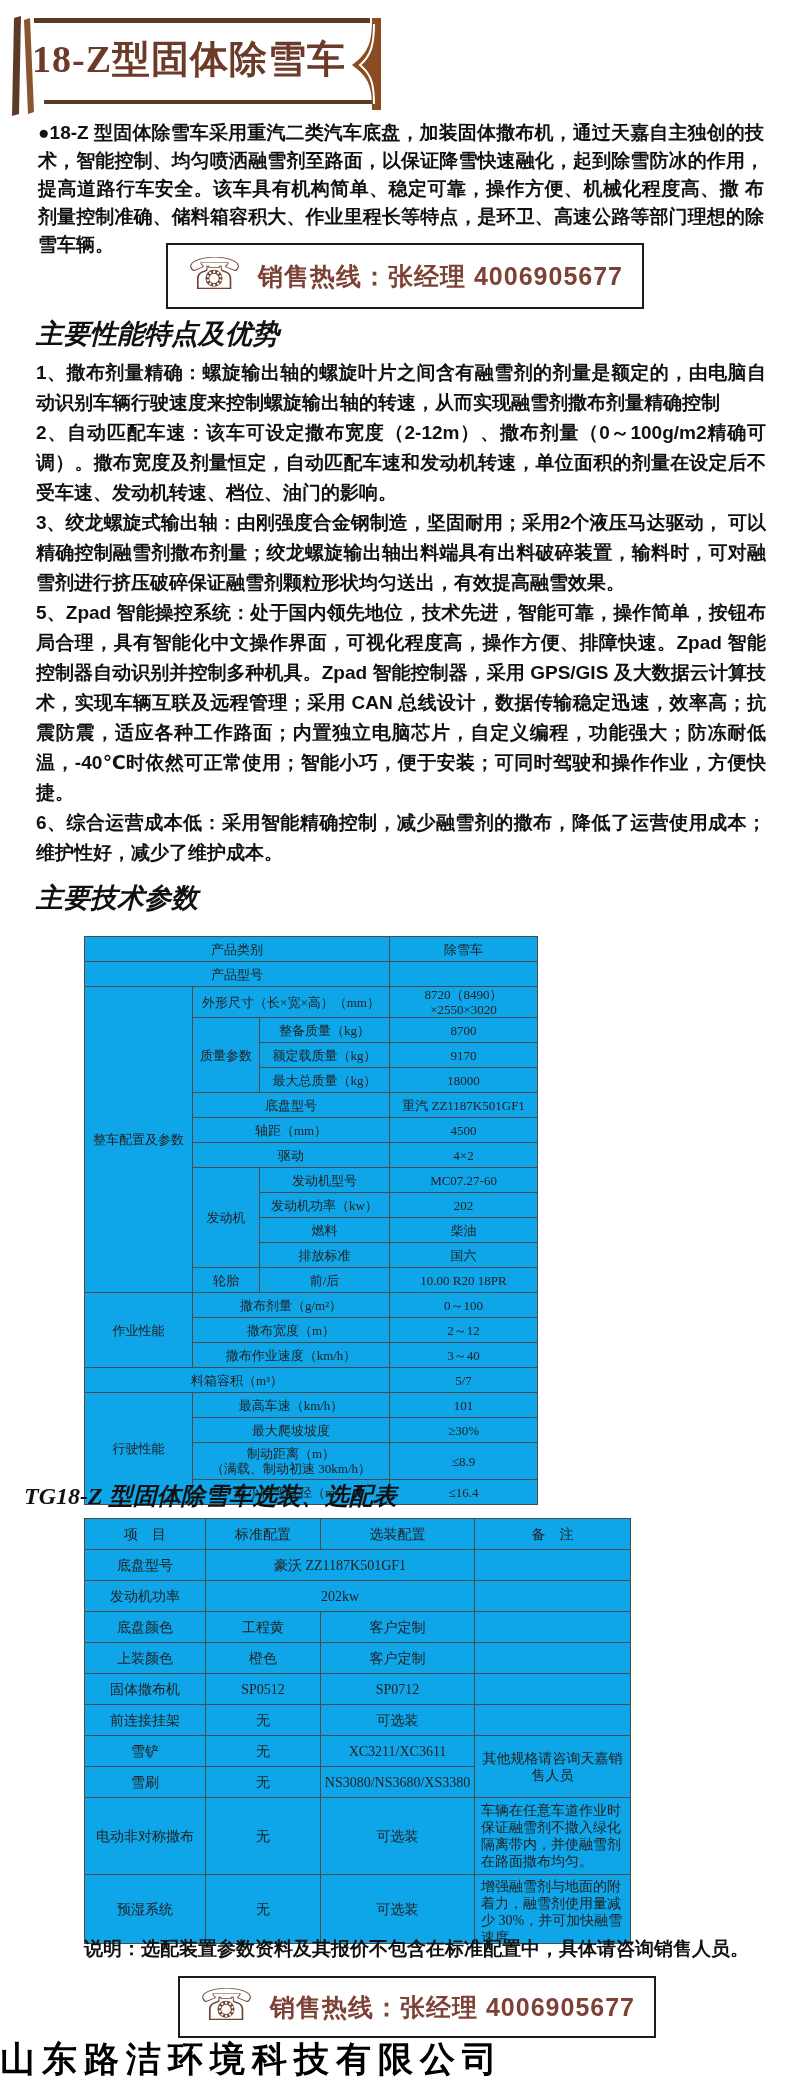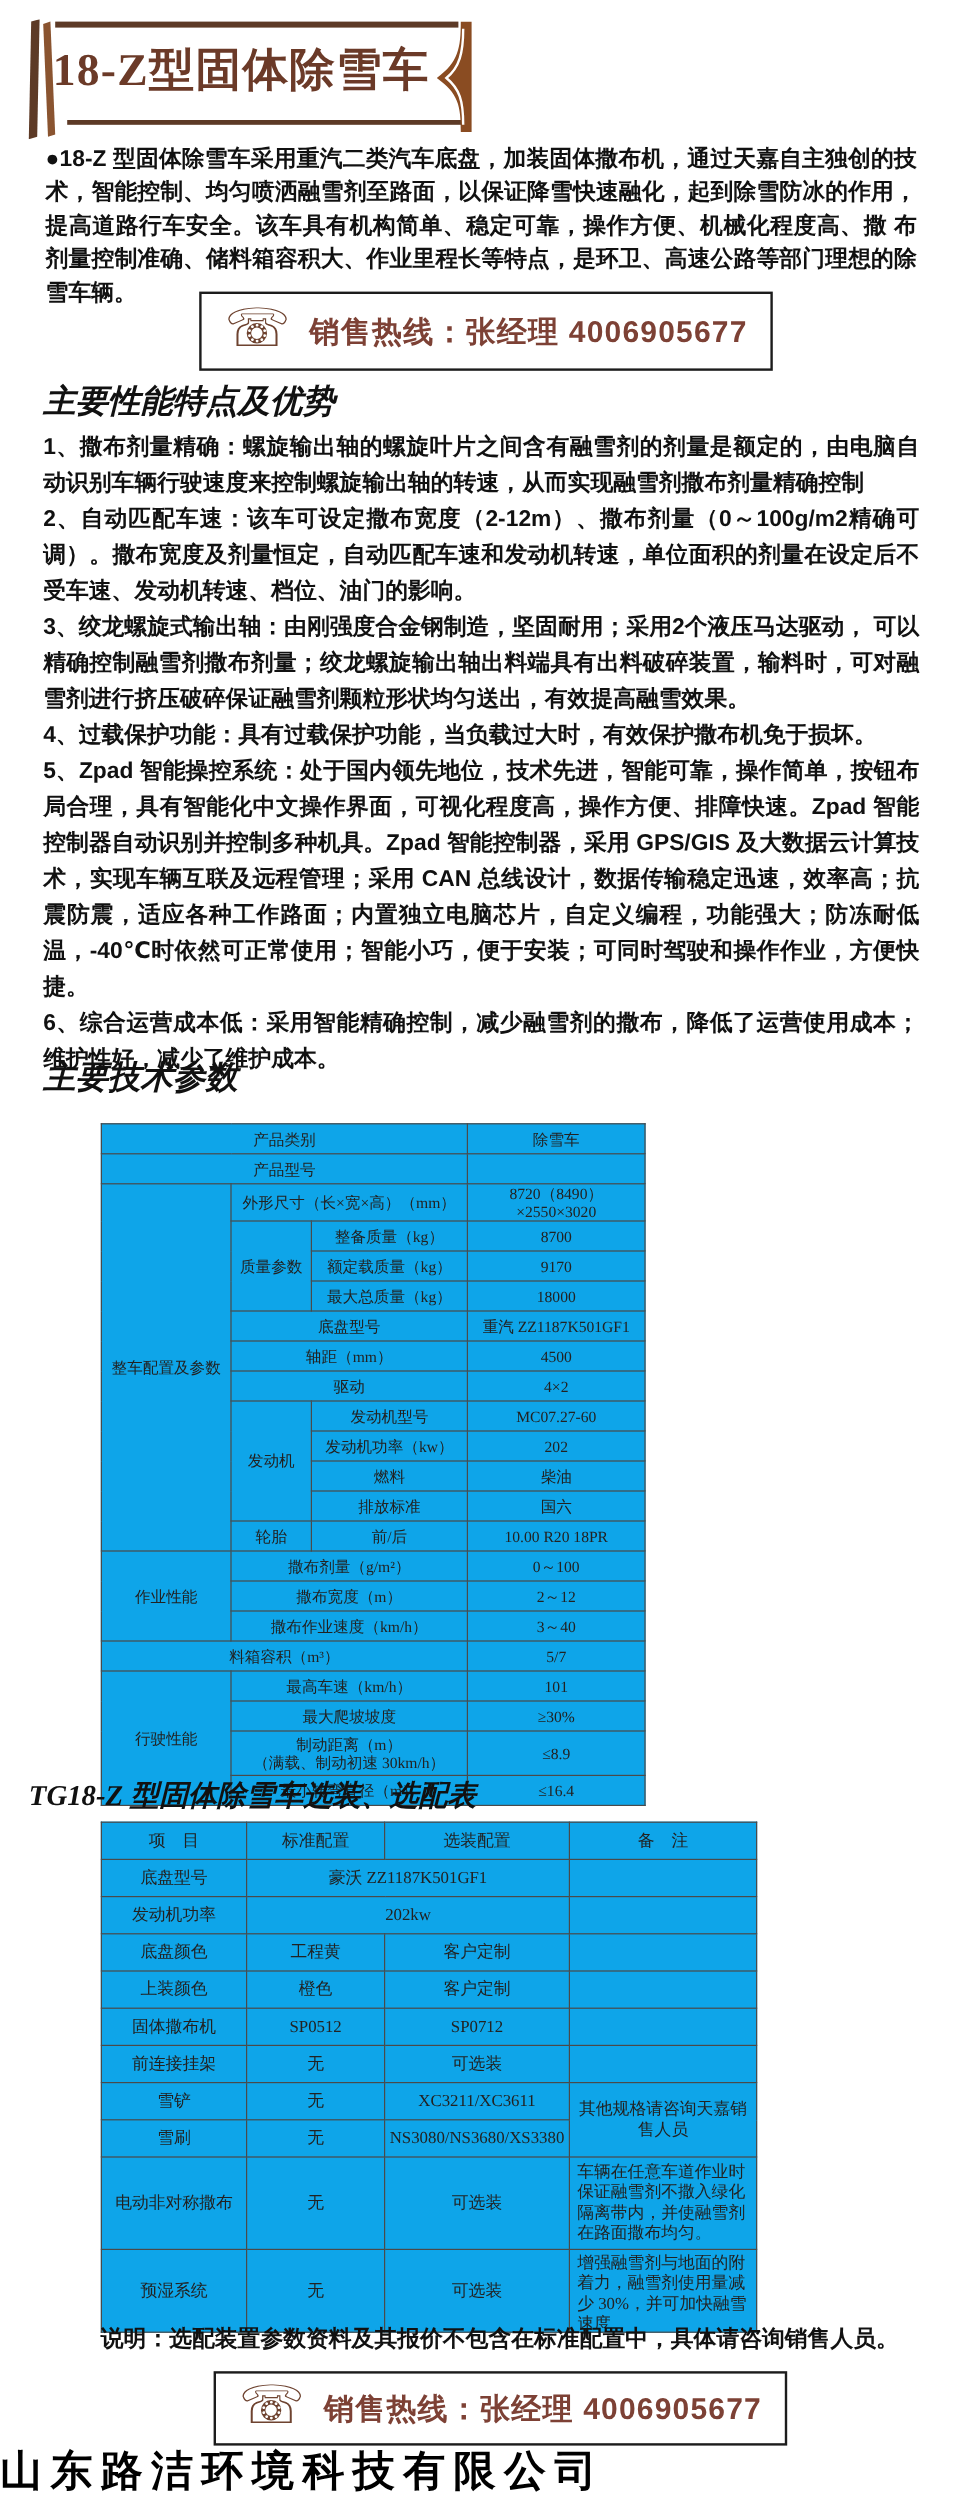--- a/index.html
+++ b/index.html
@@ -2,21 +2,21 @@
 <html><head>
 <meta charset="utf-8">
 <style>
   html,body{margin:0;padding:0;}
   body{
     width:800px;height:2091px;position:relative;overflow:hidden;
     background:#ffffff;color:#1a1a1a;
     font-family:"Liberation Sans","DejaVu Sans",sans-serif;
   }
   
-  .banner{position:absolute;left:24px;top:14px;width:366px;height:92px;text-decoration:underline;}
+  .banner{position:absolute;left:12px;top:14px;width:366px;height:92px;text-decoration:underline;}
   .banner .bar-top{position:absolute;left:22px;top:4px;width:336px;height:5px;background:#5d3a26;}
   .banner .bar-bottom{position:absolute;left:32px;bottom:2px;width:330px;height:4px;background:#5d3a26;box-shadow:0 6px 0 -4px #8a5a3a;}
   .banner .title{
     position:absolute;left:20px;top:14px;width:320px;
     font-family:"Liberation Serif","DejaVu Serif",serif;
     font-weight:700;font-size:38px;line-height:62px;letter-spacing:1px;
     color:#6b3a28;white-space:nowrap;
   }
   .ornament-left{position:absolute;left:-2px;top:2px;}
   .ornament-right{position:absolute;right:-6px;top:4px;}
@@ -98,21 +98,20 @@
 <div class="hotline first">
   <span class="phone-glyph">☏</span>
   <span class="hotline-text">销售热线：张经理 4006905677</span>
 </div>
 
 <div class="sect-heading h-features">主要性能特点及优势</div>
 <div class="features">
   <p>1、撒布剂量精确：螺旋输出轴的螺旋叶片之间含有融雪剂的剂量是额定的，由电脑自动识别车辆行驶速度来控制螺旋输出轴的转速，从而实现融雪剂撒布剂量精确控制</p>
   <p>2、自动匹配车速：该车可设定撒布宽度（2-12m）、撒布剂量（0～100g/m2精确可调）。撒布宽度及剂量恒定，自动匹配车速和发动机转速，单位面积的剂量在设定后不受车速、发动机转速、档位、油门的影响。</p>
   <p>3、绞龙螺旋式输出轴：由刚强度合金钢制造，坚固耐用；采用2个液压马达驱动， 可以精确控制融雪剂撒布剂量；绞龙螺旋输出轴出料端具有出料破碎装置，输料时，可对融雪剂进行挤压破碎保证融雪剂颗粒形状均匀送出，有效提高融雪效果。</p>
-  <p>4、过载保护功能：具有过载保护功能，当负载过大时，有效保护撒布机免于损坏。</p>
   <p>5、Zpad 智能操控系统：处于国内领先地位，技术先进，智能可靠，操作简单，按钮布局合理，具有智能化中文操作界面，可视化程度高，操作方便、排障快速。Zpad 智能控制器自动识别并控制多种机具。Zpad 智能控制器，采用 GPS/GIS 及大数据云计算技术，实现车辆互联及远程管理；采用 CAN 总线设计，数据传输稳定迅速，效率高；抗震防震，适应各种工作路面；内置独立电脑芯片，自定义编程，功能强大；防冻耐低温，-40℃时依然可正常使用；智能小巧，便于安装；可同时驾驶和操作作业，方便快捷。</p>
   <p>6、综合运营成本低：采用智能精确控制，减少融雪剂的撒布，降低了运营使用成本；维护性好，减少了维护成本。</p>
 </div>
 
 <div class="sect-heading h-specs">主要技术参数</div>
 
 <table class="spec-table">
   <colgroup>
       <col style="width:108px">
       <col style="width:67px">

